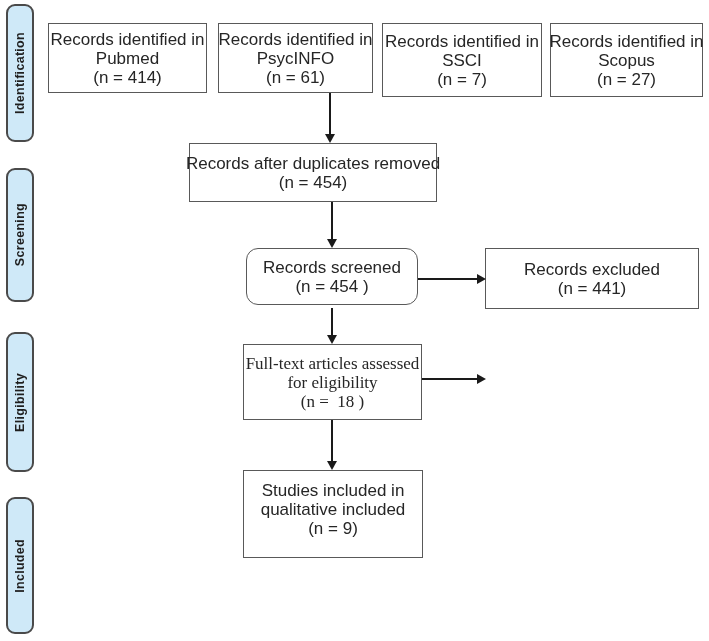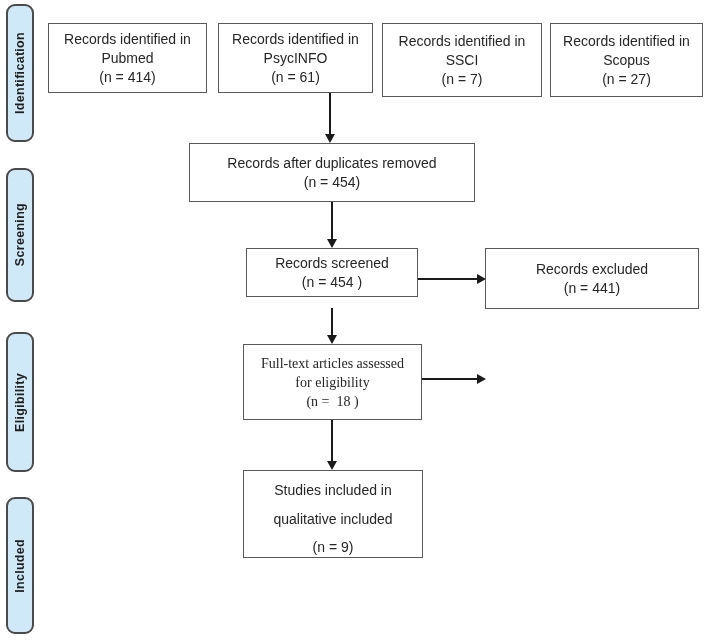--- a/index.html
+++ b/index.html
@@ -40,21 +40,21 @@
   .fbox {
     position: absolute;
     background: #ffffff;
     border: 1.5px solid var(--box-border, #595959);
     box-sizing: border-box;
     display: flex;
     flex-direction: column;
     align-items: center;
     justify-content: center;
     text-align: center;
-    font-size: 14px;
+    font-size: 17px;
     line-height: 19px;
   }
   .fbox.top-align {
     justify-content: flex-start;
     padding-top: 10px;
   }
   .fbox .line {
     white-space: pre;
   }
   
@@ -139,41 +139,41 @@
     <span class="line">Records identified in</span>
     <span class="line">SSCI</span>
     <span class="line">(n = 7)</span>
   </div>
   <div class="fbox" style="left:550px; top:23px; width:153px; height:74px;">
     <span class="line">Records identified in</span>
     <span class="line">Scopus</span>
     <span class="line">(n = 27)</span>
   </div>
 
-  <div class="fbox" style="left:189px; top:143px; width:286px; height:59px;">
+  <div class="fbox" style="left:189px; top:143px; width:248px; height:59px;">
     <span class="line">Records after duplicates removed</span>
     <span class="line">(n = 454)</span>
   </div>
 
-  <div class="fbox" style="left:246px; top:248px; width:172px; height:49px;">
+  <div class="fbox" style="left:246px; top:248px; width:172px; height:57px;border-radius:12px;">
     <span class="line">Records screened</span>
     <span class="line">(n = 454 )</span>
   </div>
   <div class="fbox" style="left:485px; top:248px; width:214px; height:61px;">
     <span class="line">Records excluded</span>
     <span class="line">(n = 441)</span>
   </div>
 
   <div class="fbox" style="left:243px; top:344px; width:179px; height:76px;font-family:Liberation Serif, serif;">
     <span class="line">Full-text articles assessed</span>
     <span class="line">for eligibility</span>
     <span class="line">(n =  18 )</span>
   </div>
 
-  <div class="fbox top-align" style="left:243px; top:470px; width:180px; height:88px;justify-content:space-between;">
+  <div class="fbox top-align" style="left:243px; top:470px; width:180px; height:88px;">
     <span class="line">Studies included in</span>
     <span class="line">qualitative included</span>
     <span class="line">(n = 9)</span>
   </div>
 
   <div class="varrow" style="left:324px; top:93px; height:50px;">
     <div class="vline"></div>
     <div class="head-down"></div>
   </div>
   <div class="varrow" style="left:326px; top:202px; height:46px;">

